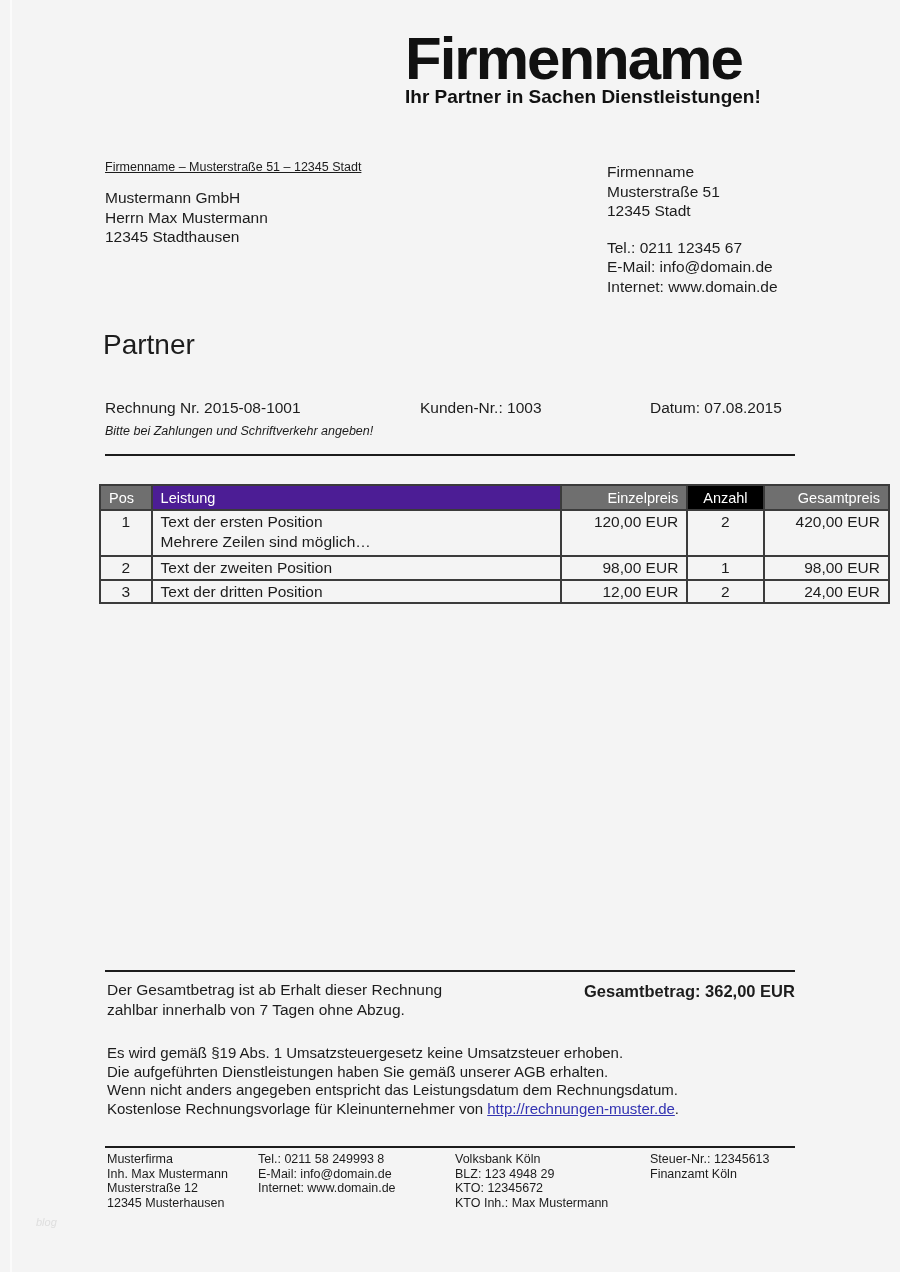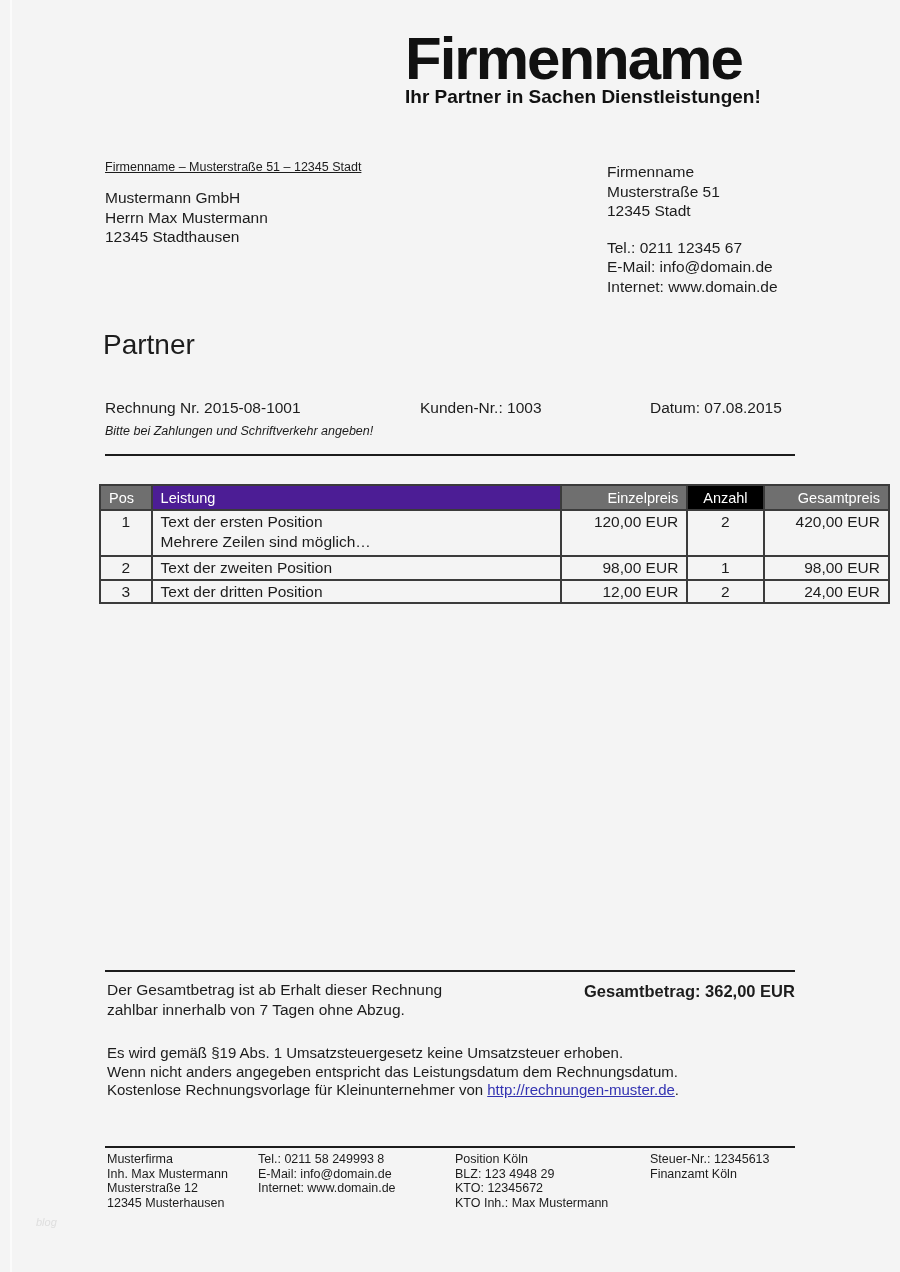--- a/index.html
+++ b/index.html
@@ -181,20 +181,21 @@
   <div>Der Gesamtbetrag ist ab Erhalt dieser Rechnung</div>
   <div>zahlbar innerhalb von 7 Tagen ohne Abzug.</div>
 </div>
 <div class="total-amount">
   <span>Gesamtbetrag:</span>
   <span>362,00 EUR</span>
 </div>
 
 <div class="notes">
   <div>Es wird gemäß §19 Abs. 1 Umsatzsteuergesetz keine Umsatzsteuer erhoben.</div>
+  <div>Die aufgeführten Dienstleistungen haben Sie gemäß unserer AGB erhalten.</div>
   <div>Wenn nicht anders angegeben entspricht das Leistungsdatum dem Rechnungsdatum.</div>
   <div>
     <span>Kostenlose Rechnungsvorlage für Kleinunternehmer von </span><a href="#" id="muster-link" style="color: rgb(51, 51, 178);">http://rechnungen-muster.de</a><span>.</span>
   </div>
 </div>
 
 <div class="rule rule-3"></div>
 
 <div class="footer">
   <div class="footer-col footer-col-1">
@@ -202,21 +203,21 @@
     <div>Inh. Max Mustermann</div>
     <div>Musterstraße 12</div>
     <div>12345 Musterhausen</div>
   </div>
   <div class="footer-col footer-col-2">
     <div>Tel.: 0211 58 249993 8</div>
     <div>E-Mail: info@domain.de</div>
     <div>Internet: www.domain.de</div>
   </div>
   <div class="footer-col footer-col-3">
-    <div>Position Köln</div>
+    <div>Volksbank Köln</div>
     <div>BLZ: 123 4948 29</div>
     <div>KTO: 12345672</div>
     <div>KTO Inh.: Max Mustermann</div>
   </div>
   <div class="footer-col footer-col-4">
     <div>Steuer-Nr.: 12345613</div>
     <div>Finanzamt Köln</div>
   </div>
 </div>
 

